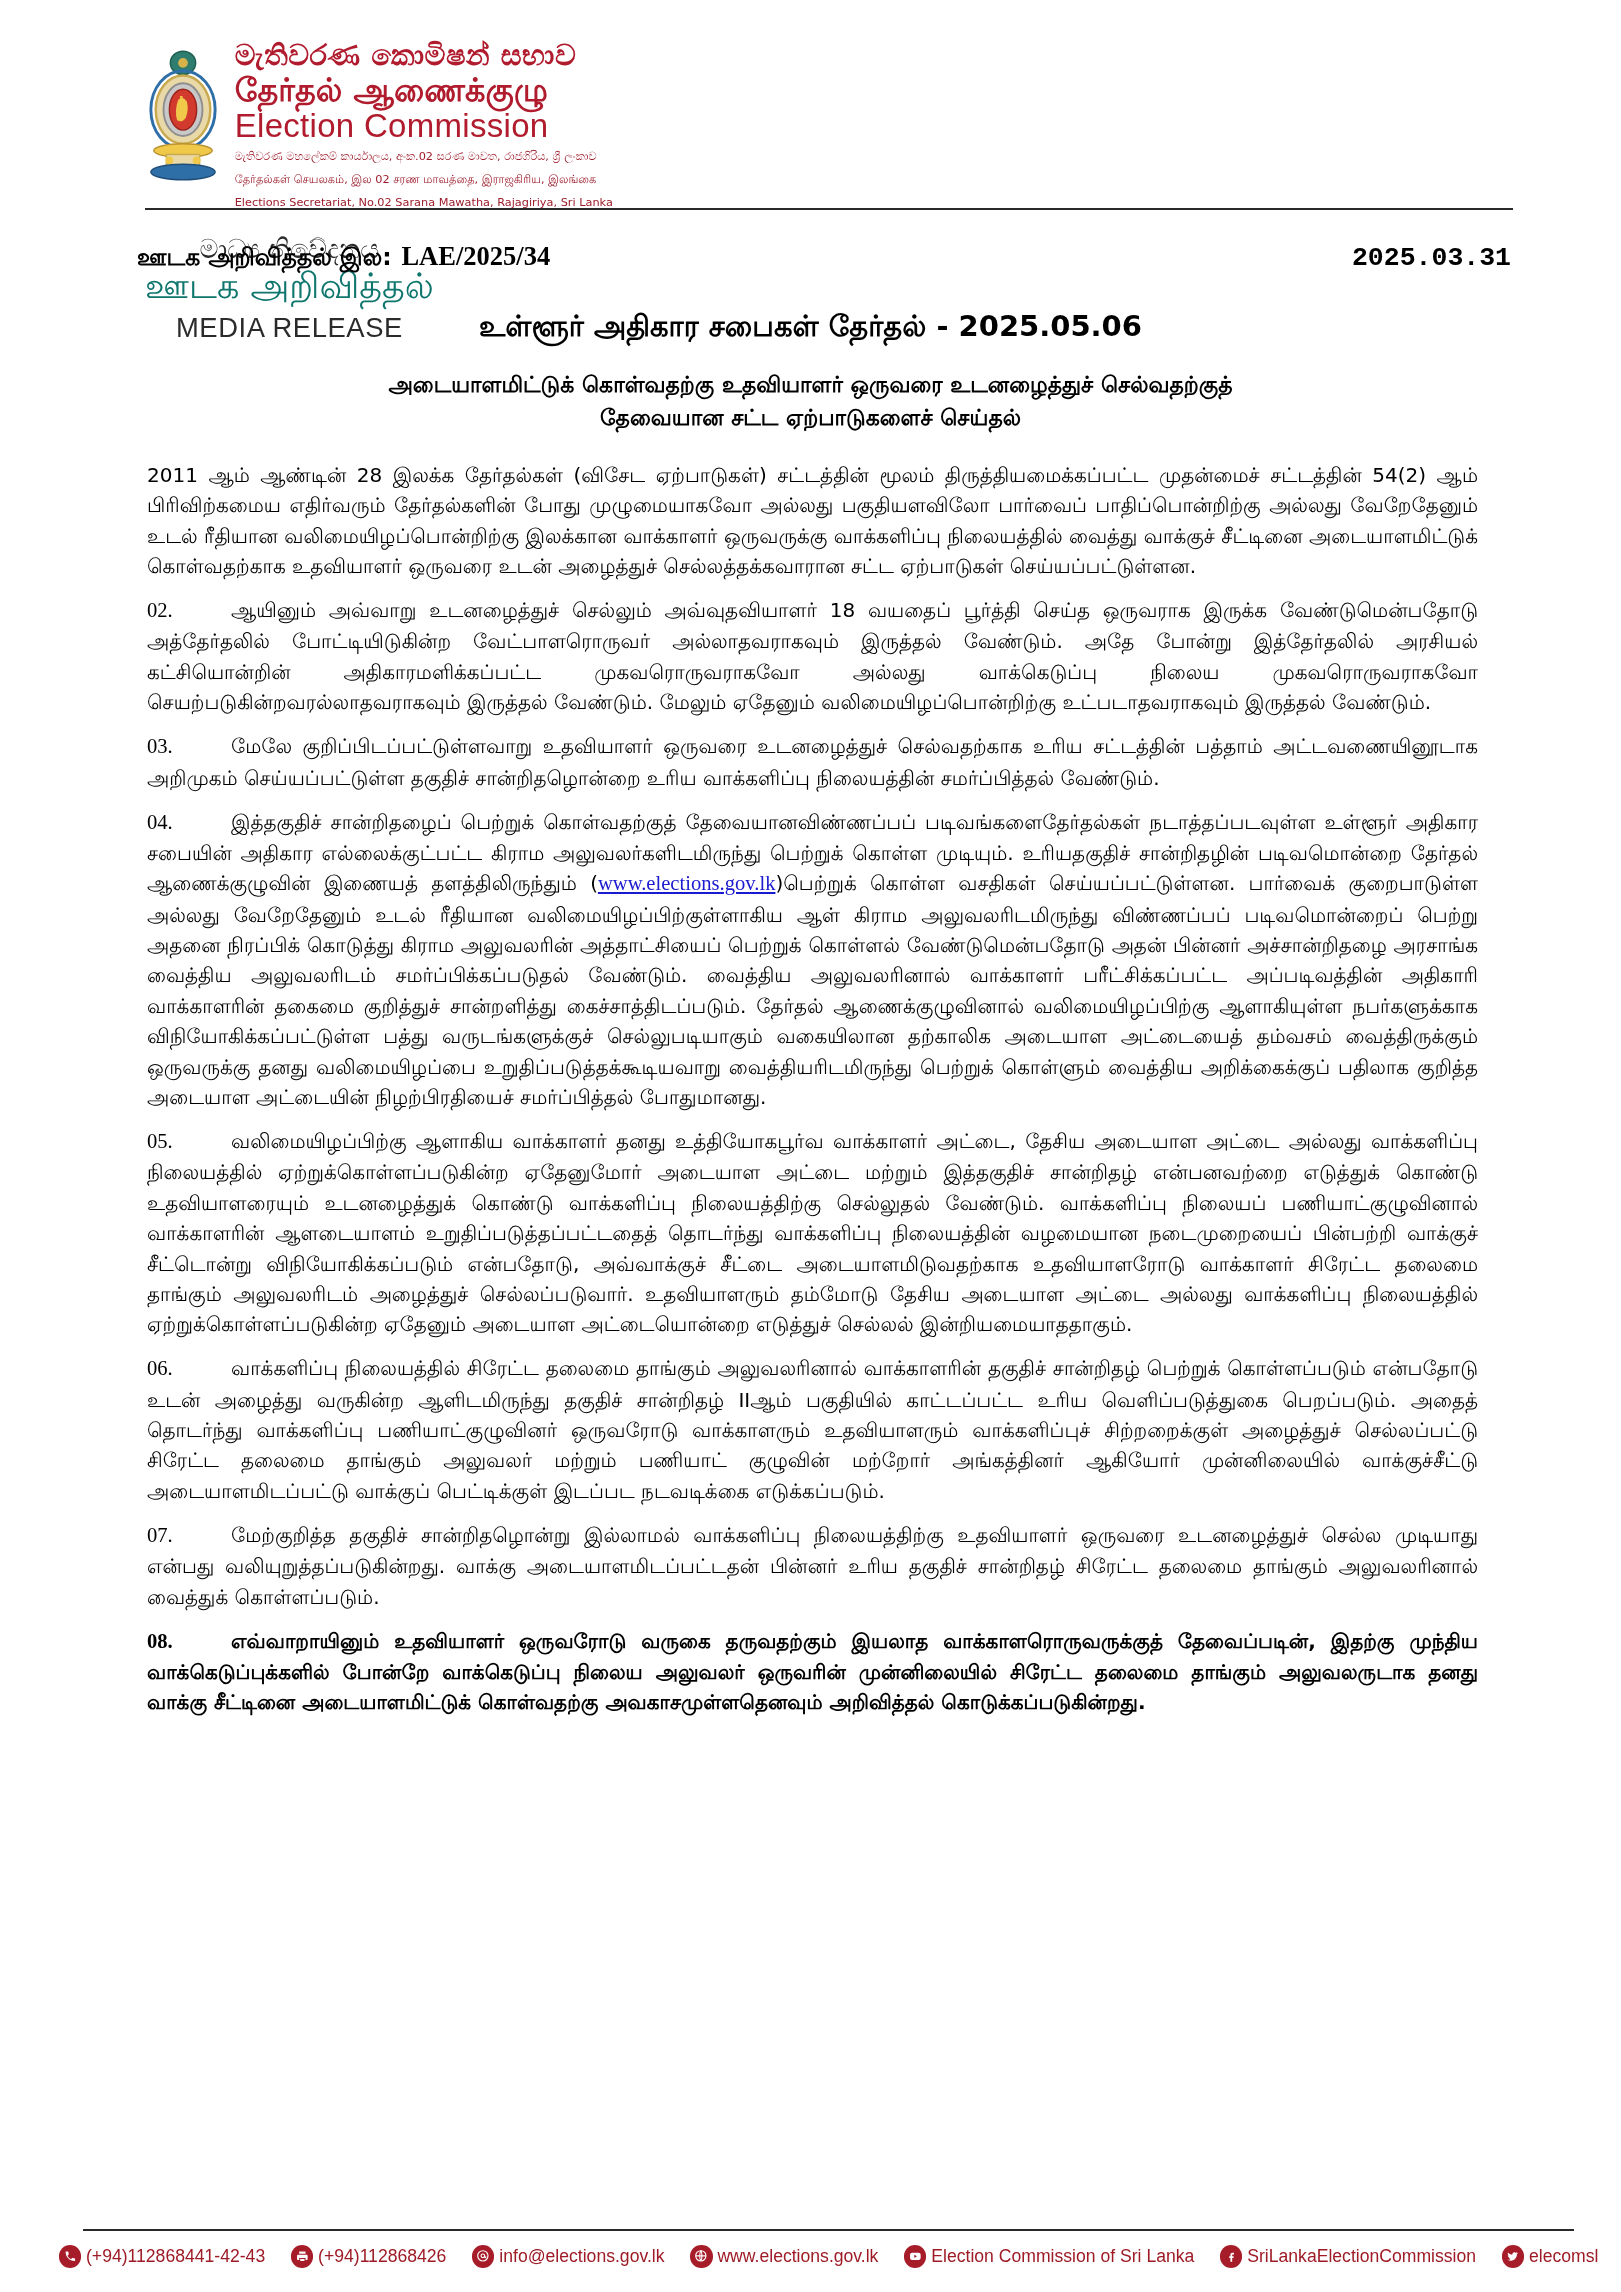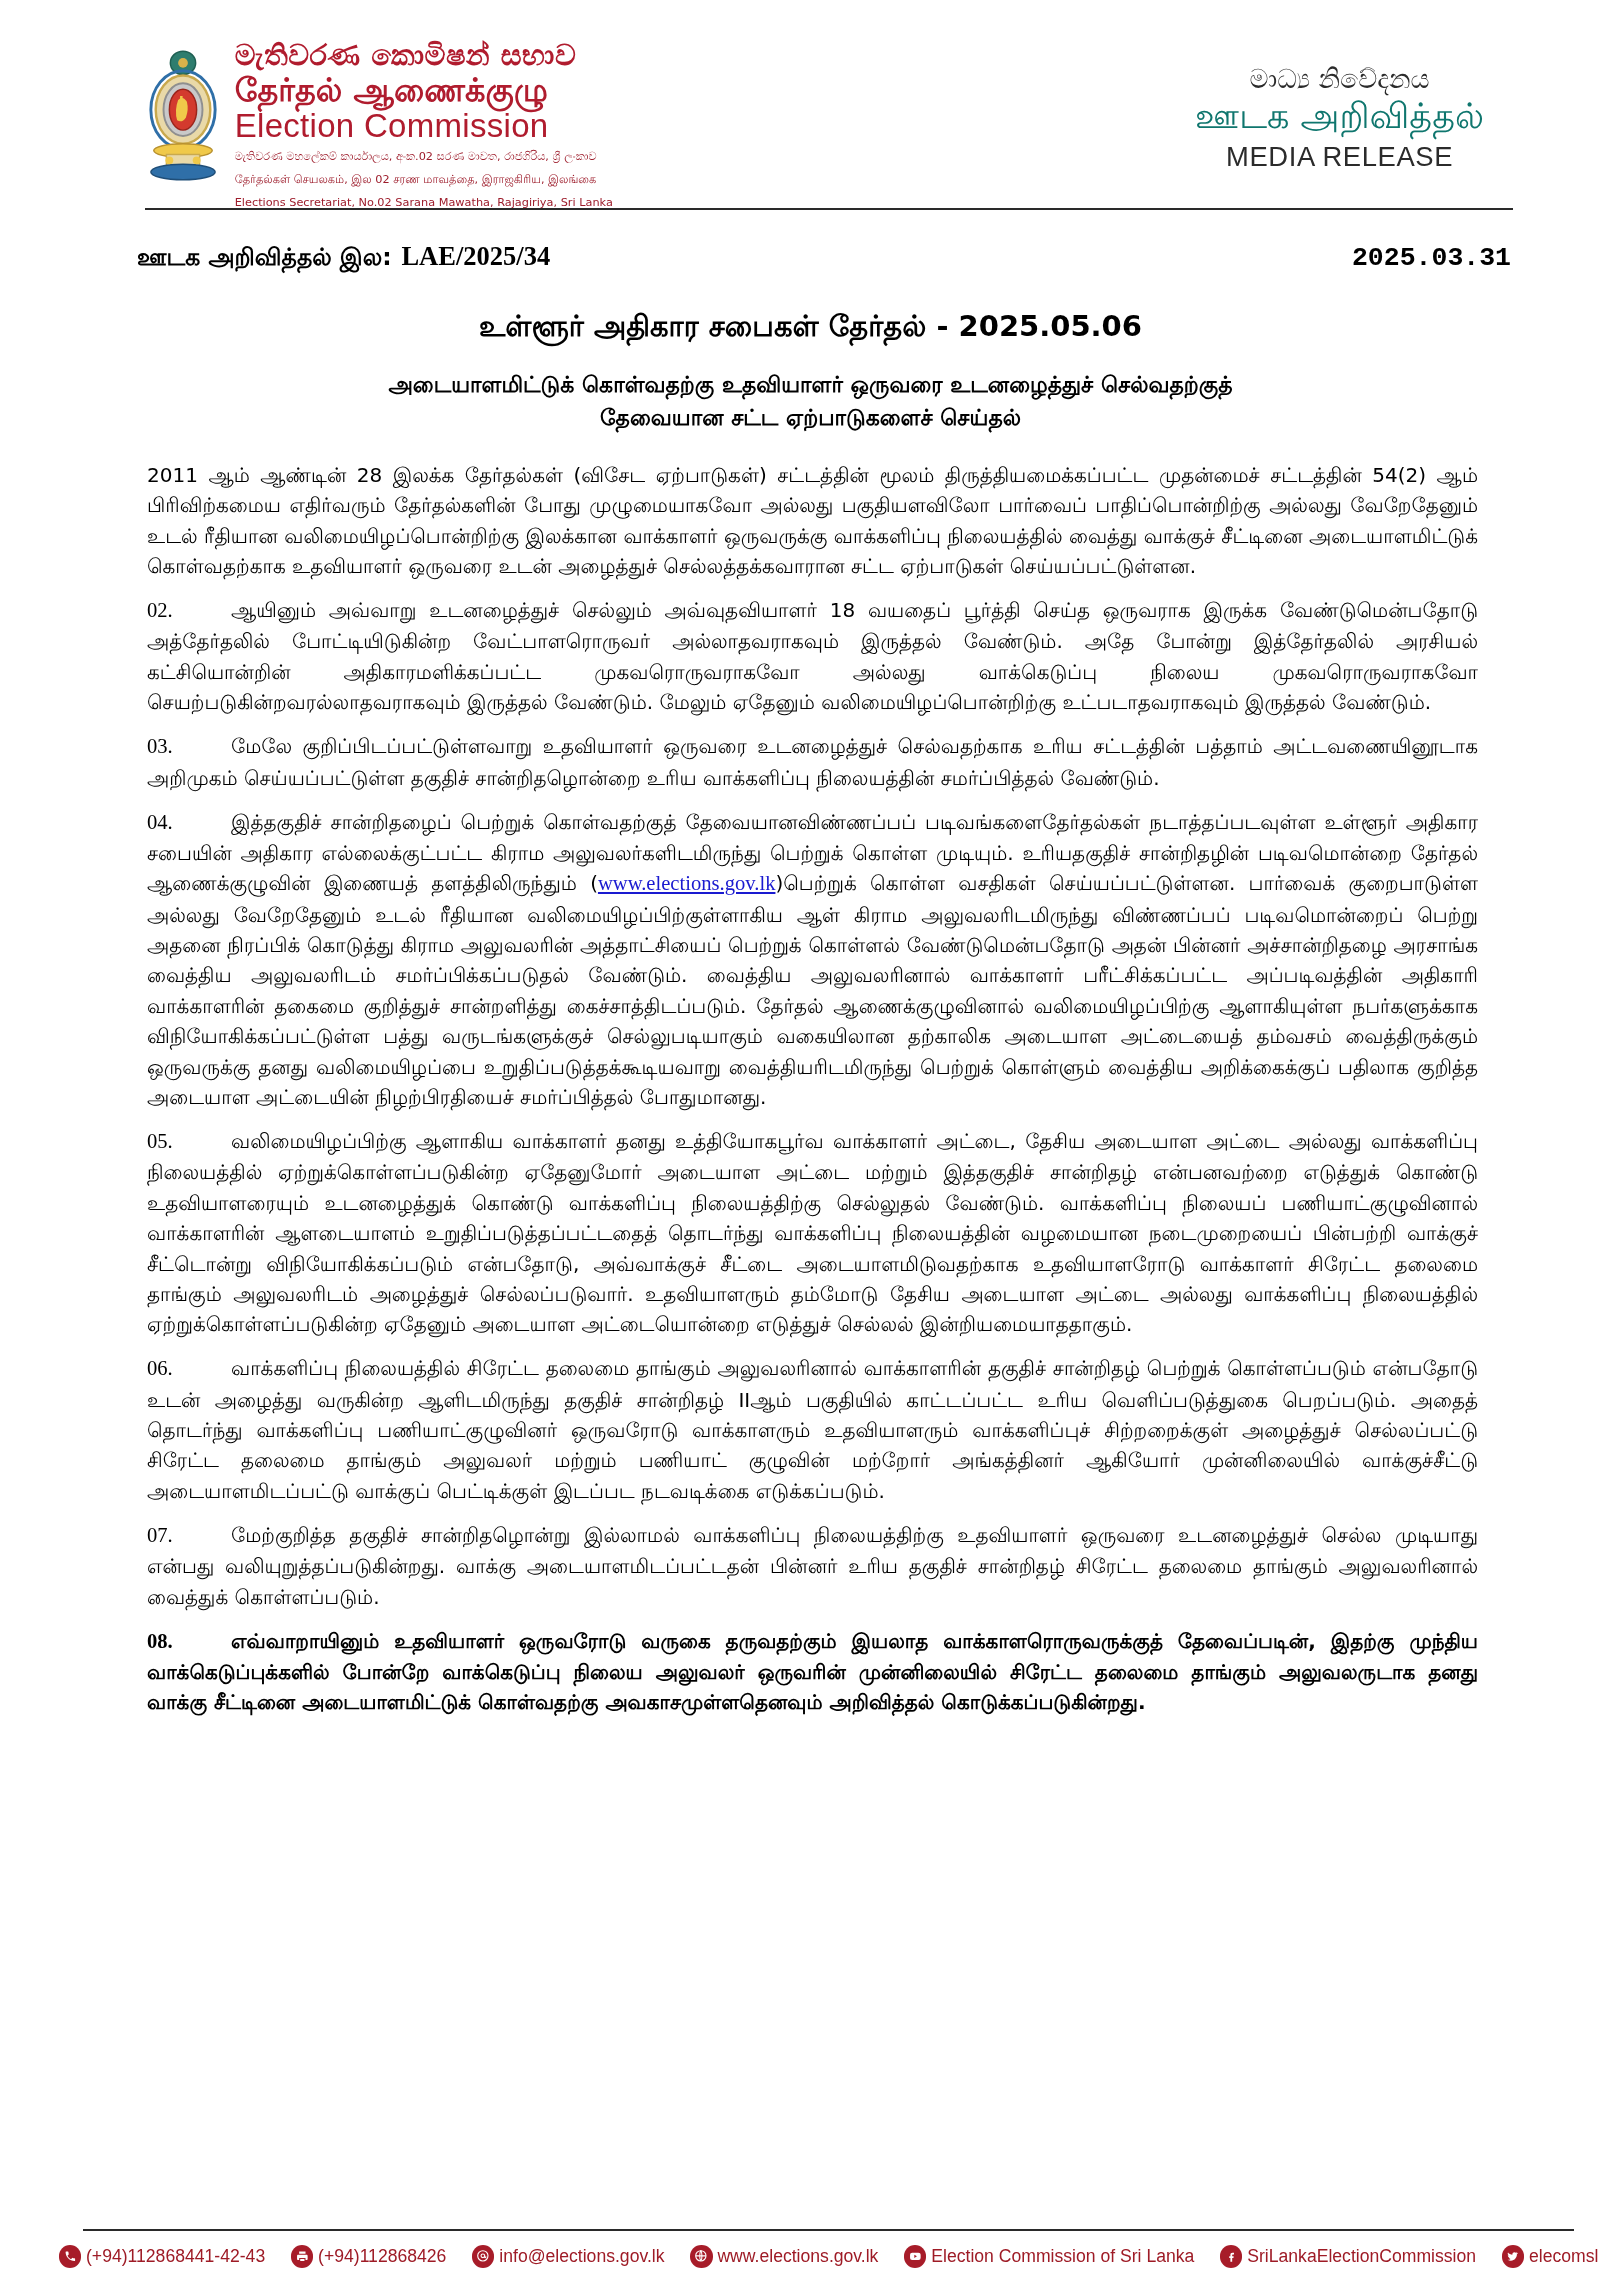--- a/index.html
+++ b/index.html
@@ -23,20 +23,21 @@
   }
 
   
   .header {
     display: flex;
     align-items: flex-start;
     justify-content: space-between;
     padding: 41px 108px 0 145px;
     height: 196px;
     box-sizing: border-box;
+    flex-direction: column;
   }
 
   .brand {
     display: flex;
     align-items: flex-start;
     gap: 13.7px;
   }
 
   .emblem {
     width: 76px;

